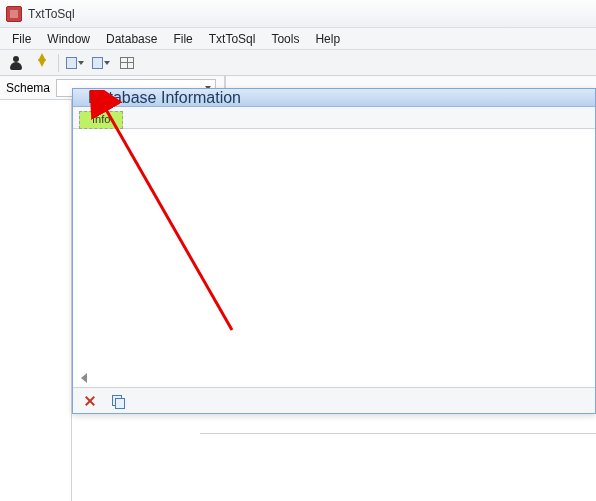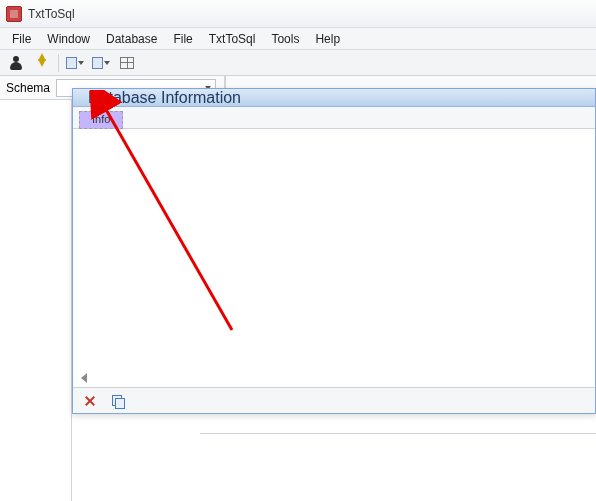--- a/index.html
+++ b/index.html
@@ -139,21 +139,21 @@
   display: flex;
   align-items: flex-end;
   padding-left: 6px;
   border-bottom: 1px solid #cfd4da;
   background: #f6f7f9;
 }
 .cw-tabs .tab {
   height: 18px;
   padding: 1px 12px;
   border: 1px dashed #9aa0a8;
-  background: #c4b5fd;
+  background: #bef264;
   font-size: 11px;
   color: #333;
   position: relative;
   top: 1px;
 }
 .cw-body {
   position: absolute;
   left: 0; right: 0; top: 44px; bottom: 28px;
   background: #fff;
   overflow: auto;

